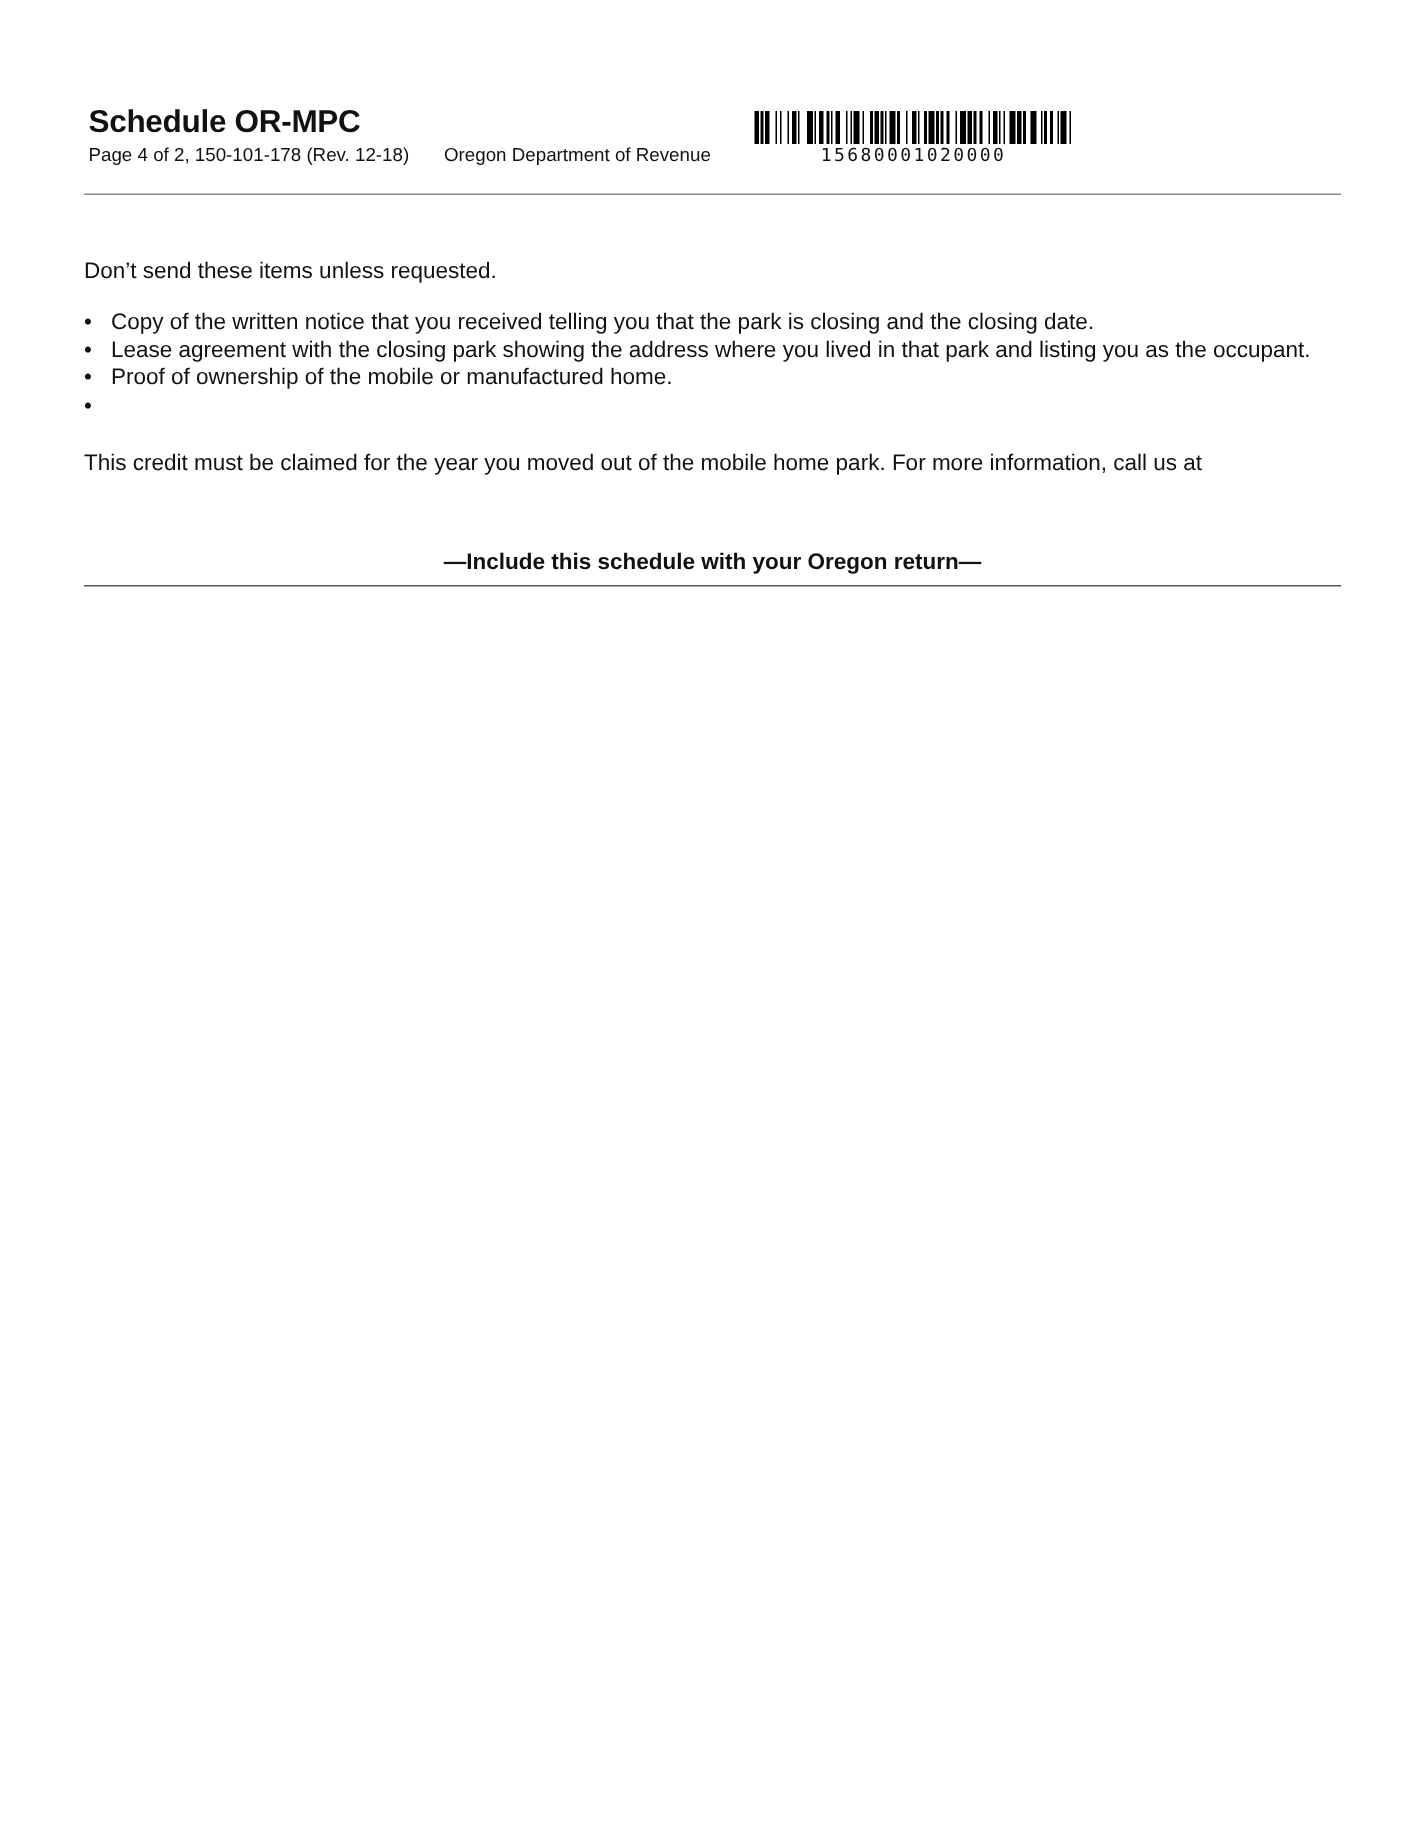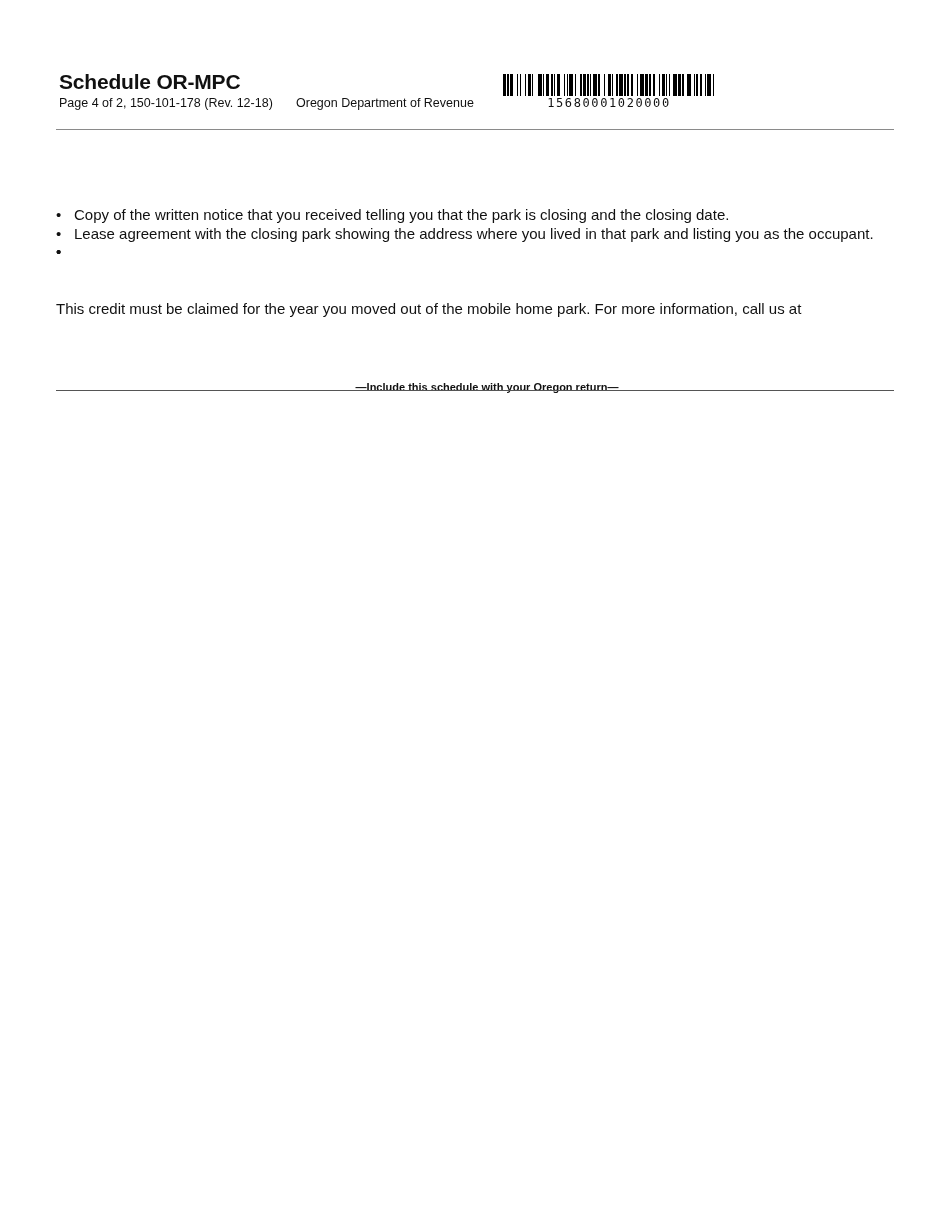--- a/index.html
+++ b/index.html
@@ -111,24 +111,24 @@
       width: 12px;
       text-align: left;
     }
     .closing { top: 299px; }
     .include-note {
       position: absolute;
       left: 56px;
       width: 838px;
       top: 366px;
       text-align: center;
-      font-size: 11px;
+      font-size: 15px;
       font-weight: bold;
       line-height: 18px;
-      margin: 12px;
+      margin: 0;
     }
   </style>
 </head>
 <body>
 
 <h1 class="title">Schedule OR-MPC</h1>
 <div class="subline form-id">Page 4 of 2, 150-101-178 (Rev. 12-18)</div>
 <div class="subline agency">Oregon Department of Revenue</div>
 
 <div class="barcode" id="barcode">
@@ -233,33 +233,35 @@
     <span style="width: 4.15686px;"></span>
     <span style="width: 1.38562px; background: transparent;"></span>
     <span style="width: 1.38562px;"></span>
   </div>
 <div class="barcode-text">15680001020000</div>
 
 <div class="rule-top"></div>
 
 <p class="body-text intro">
   <br>
+  <span>Don’t send these items unless requested.</span>
 </p>
 
 <ul class="doc-list">
   <li>
     <span class="bullet">•</span>
     <span>Copy of the written notice that you received telling you that the park is closing and the closing date.</span>
   </li>
   <li>
     <span class="bullet">•</span>
     <span>Lease agreement with the closing park showing the address where you lived in that park and listing you as the occupant.</span>
   </li>
   <li>
     <span class="bullet">•</span>
+    <span>Proof of ownership of the mobile or manufactured home.</span>
   </li>
   <li>
     <span class="bullet">•</span>
   </li>
 </ul>
 
 <p class="body-text closing">
   <span>This credit must be claimed for the year you moved out of the mobile home park. For more information, call us at</span><br>
 </p>
 

